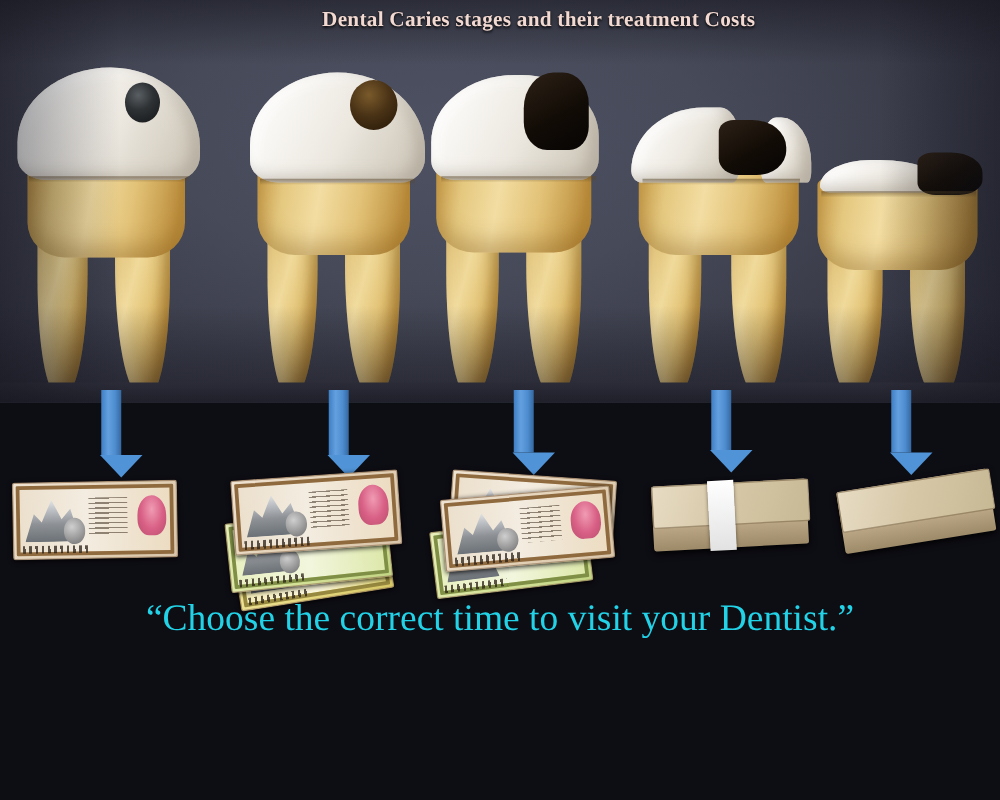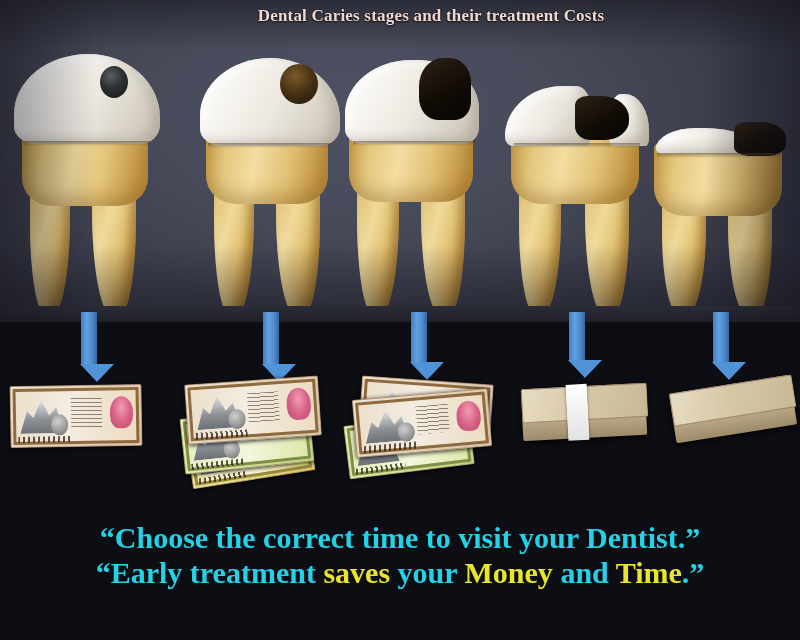--- a/index.html
+++ b/index.html
@@ -130,21 +130,21 @@
     position:absolute;top:-2px;height:calc(100% + 4px);width:17%;
     background:linear-gradient(to bottom,#ffffff,#e2e2e2);
     box-shadow:0 0 3px rgba(0,0,0,.5);
   }
   .bundle .edges{
     position:absolute;left:0;bottom:0;width:100%;height:42%;
     background:repeating-linear-gradient(to bottom, #cdbb9a 0 1px, #a89madd 1px 2px, #b5a283 1px 2px);
   }
 
   
-  .quote{position:absolute;left:0;width:800px;text-align:center;font-weight:bold;margin-top:43px;}
+  .quote{position:absolute;left:0;width:800px;text-align:center;font-weight:normal;}
   .q1{top:478px;font-size:30px;color:#22d3e8;}
   .q2{top:513px;font-size:30px;color:#22d3e8;}
   .hl{color:#e8e52a;}
   .signature{
     position:absolute;right:16px;top:586px;
     font-size:22px;font-weight:bold;color:#ec3d9a;
     letter-spacing:.3px;
   }
 </style>
 </head>
@@ -299,18 +299,15 @@
       <div class="coin" style="left:44%;top:14%;width:16%;height:62%;"></div>
 
     </div>
     <div class="edges"></div>
   </div>
 
   <div class="quote q1">
     <span>“</span><span>Choose the correct time to visit your Dentist</span><span>.”</span>
   </div>
 
-  <div class="quote q2">
-    <span>“</span><span>Early treatment </span><span class="hl">saves </span><span>your </span><span class="hl">Money </span><span>and </span><span class="hl">Time</span><span>.”</span>
-  </div>
 
 
 </div>
 
 </body></html>

